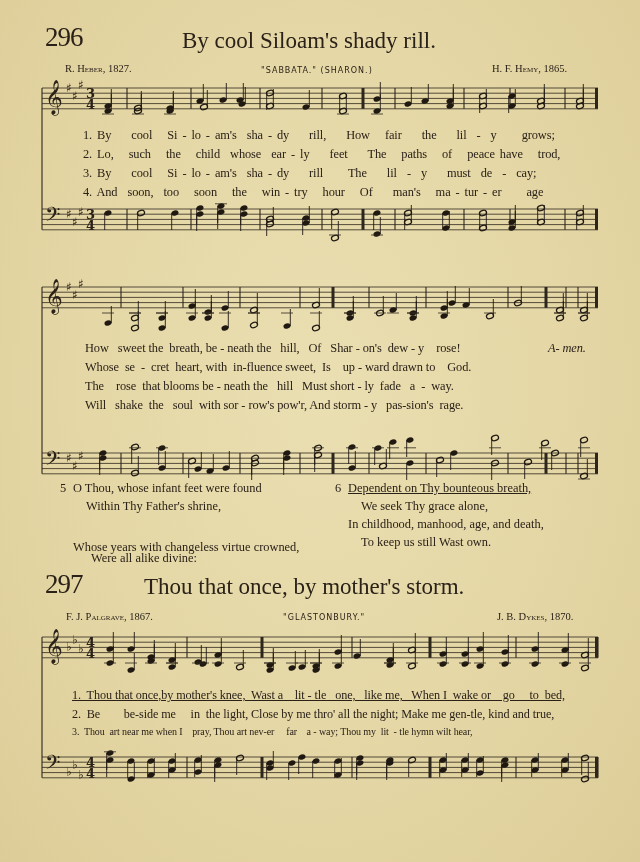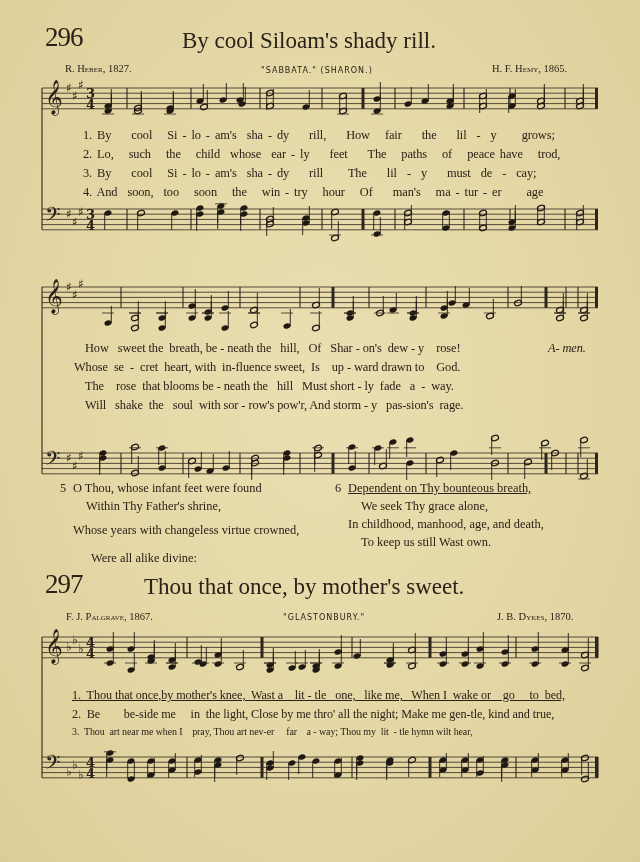--- a/index.html
+++ b/index.html
@@ -643,38 +643,38 @@
 <div class="abs credit" style="left:65px;top:63px;"><span class="sc">R. Heber, 1827.</span></div>
 <div class="abs tune" style="left:261px;top:66px;">"SABBATA."   (SHARON.)</div>
 <div class="abs credit" style="left:492px;top:63px;"><span class="sc">H. F. Hemy, 1865.</span></div>
 
 <div class="abs lyric" style="left:83px;top:128px;word-spacing:2px;white-space:pre;">1. By    cool   Si - lo - am's  sha - dy    rill,    How   fair    the    lil  -  y     grows;</div>
 <div class="abs lyric" style="left:83px;top:147px;word-spacing:2px;white-space:pre;">2. Lo,   such   the   child  whose  ear - ly    feet    The   paths   of   peace have   trod,</div>
 <div class="abs lyric" style="left:83px;top:166px;word-spacing:2px;white-space:pre;">3. By    cool   Si - lo - am's  sha - dy    rill     The    lil  -  y    must  de  -  cay;</div>
 <div class="abs lyric" style="left:83px;top:185px;word-spacing:2px;white-space:pre;">4. And  soon,  too   soon   the   win - try   hour   Of    man's   ma - tur - er     age</div>
 
 <div class="abs lyric" style="left:85px;top:341px;white-space:pre;">How   sweet the  breath, be - neath the   hill,   Of   Shar - on's  dew - y    rose!</div>
-<div class="abs lyric" style="left:74px;top:360px;white-space:pre;text-align:center;">Whose  se  -  cret  heart, with  in-fluence sweet,  Is    up - ward drawn to    God.</div>
+<div class="abs lyric" style="left:85px;top:360px;white-space:pre;text-align:center;">Whose  se  -  cret  heart, with  in-fluence sweet,  Is    up - ward drawn to    God.</div>
 <div class="abs lyric" style="left:85px;top:379px;white-space:pre;">The    rose  that blooms be - neath the   hill   Must short - ly  fade   a  -  way.</div>
 <div class="abs lyric" style="left:85px;top:398px;white-space:pre;">Will   shake  the   soul  with sor - row's pow'r, And storm - y   pas-sion's  rage.</div>
 <div class="abs lyric italic" style="left:548px;top:341px;">A- men.</div>
 
 <div class="abs stanza-line" style="left:60px;top:481px;">5</div>
 <div class="abs stanza-line" style="left:73px;top:481px;">O Thou, whose infant feet were found</div>
 <div class="abs stanza-line" style="left:86px;top:499px;">Within Thy Father's shrine,</div>
-<div class="abs stanza-line" style="left:73px;top:523px;">Whose years with changeless virtue crowned,</div>
+<div class="abs stanza-line" style="left:73px;top:540px;">Whose years with changeless virtue crowned,</div>
 <div class="abs stanza-line" style="left:91px;top:535px;margin-top:16px;">Were all alike divine:</div>
 
 <div class="abs stanza-line" style="left:335px;top:481px;">6</div>
 <div class="abs stanza-line" style="left:348px;top:481px;text-decoration:underline;">Dependent on Thy bounteous breath,</div>
 <div class="abs stanza-line" style="left:361px;top:499px;">We seek Thy grace alone,</div>
 <div class="abs stanza-line" style="left:348px;top:517px;">In childhood, manhood, age, and death,</div>
 <div class="abs stanza-line" style="left:361px;top:535px;">To keep us still Wast own.</div>
 
 <div class="abs hymn-num" style="left:45px;top:569px;">297</div>
-<div class="abs hymn-title" style="left:144px;top:574px;">Thou that once, by mother's sweet.</div>
+<div class="abs hymn-title" style="left:144px;top:574px;">Thou that once, by mother's storm.</div>
 <div class="abs credit" style="left:66px;top:611px;"><span class="sc">F. J. Palgrave, 1867.</span></div>
 <div class="abs tune" style="left:283px;top:613px;">"GLASTONBURY."</div>
 <div class="abs credit" style="left:497px;top:611px;"><span class="sc">J. B. Dykes, 1870.</span></div>
 
 <div class="abs lyric" style="left:72px;top:688px;white-space:pre;font-size:12.2px;text-decoration:underline;">1.  Thou that once,by mother's knee,  Wast a    lit - tle   one,   like me,   When I  wake or    go     to  bed,</div>
 <div class="abs lyric" style="left:72px;top:707px;white-space:pre;font-size:12.2px;">2.  Be        be-side me     in  the light, Close by me thro' all the night; Make me gen-tle, kind and true,</div>
 <div class="abs lyric" style="left:72px;top:726px;white-space:pre;font-size:10px;">3.  Thou  art near me when I    pray, Thou art nev-er     far    a - way; Thou my  lit  - tle hymn wilt hear,</div>
 
 </body></html>

